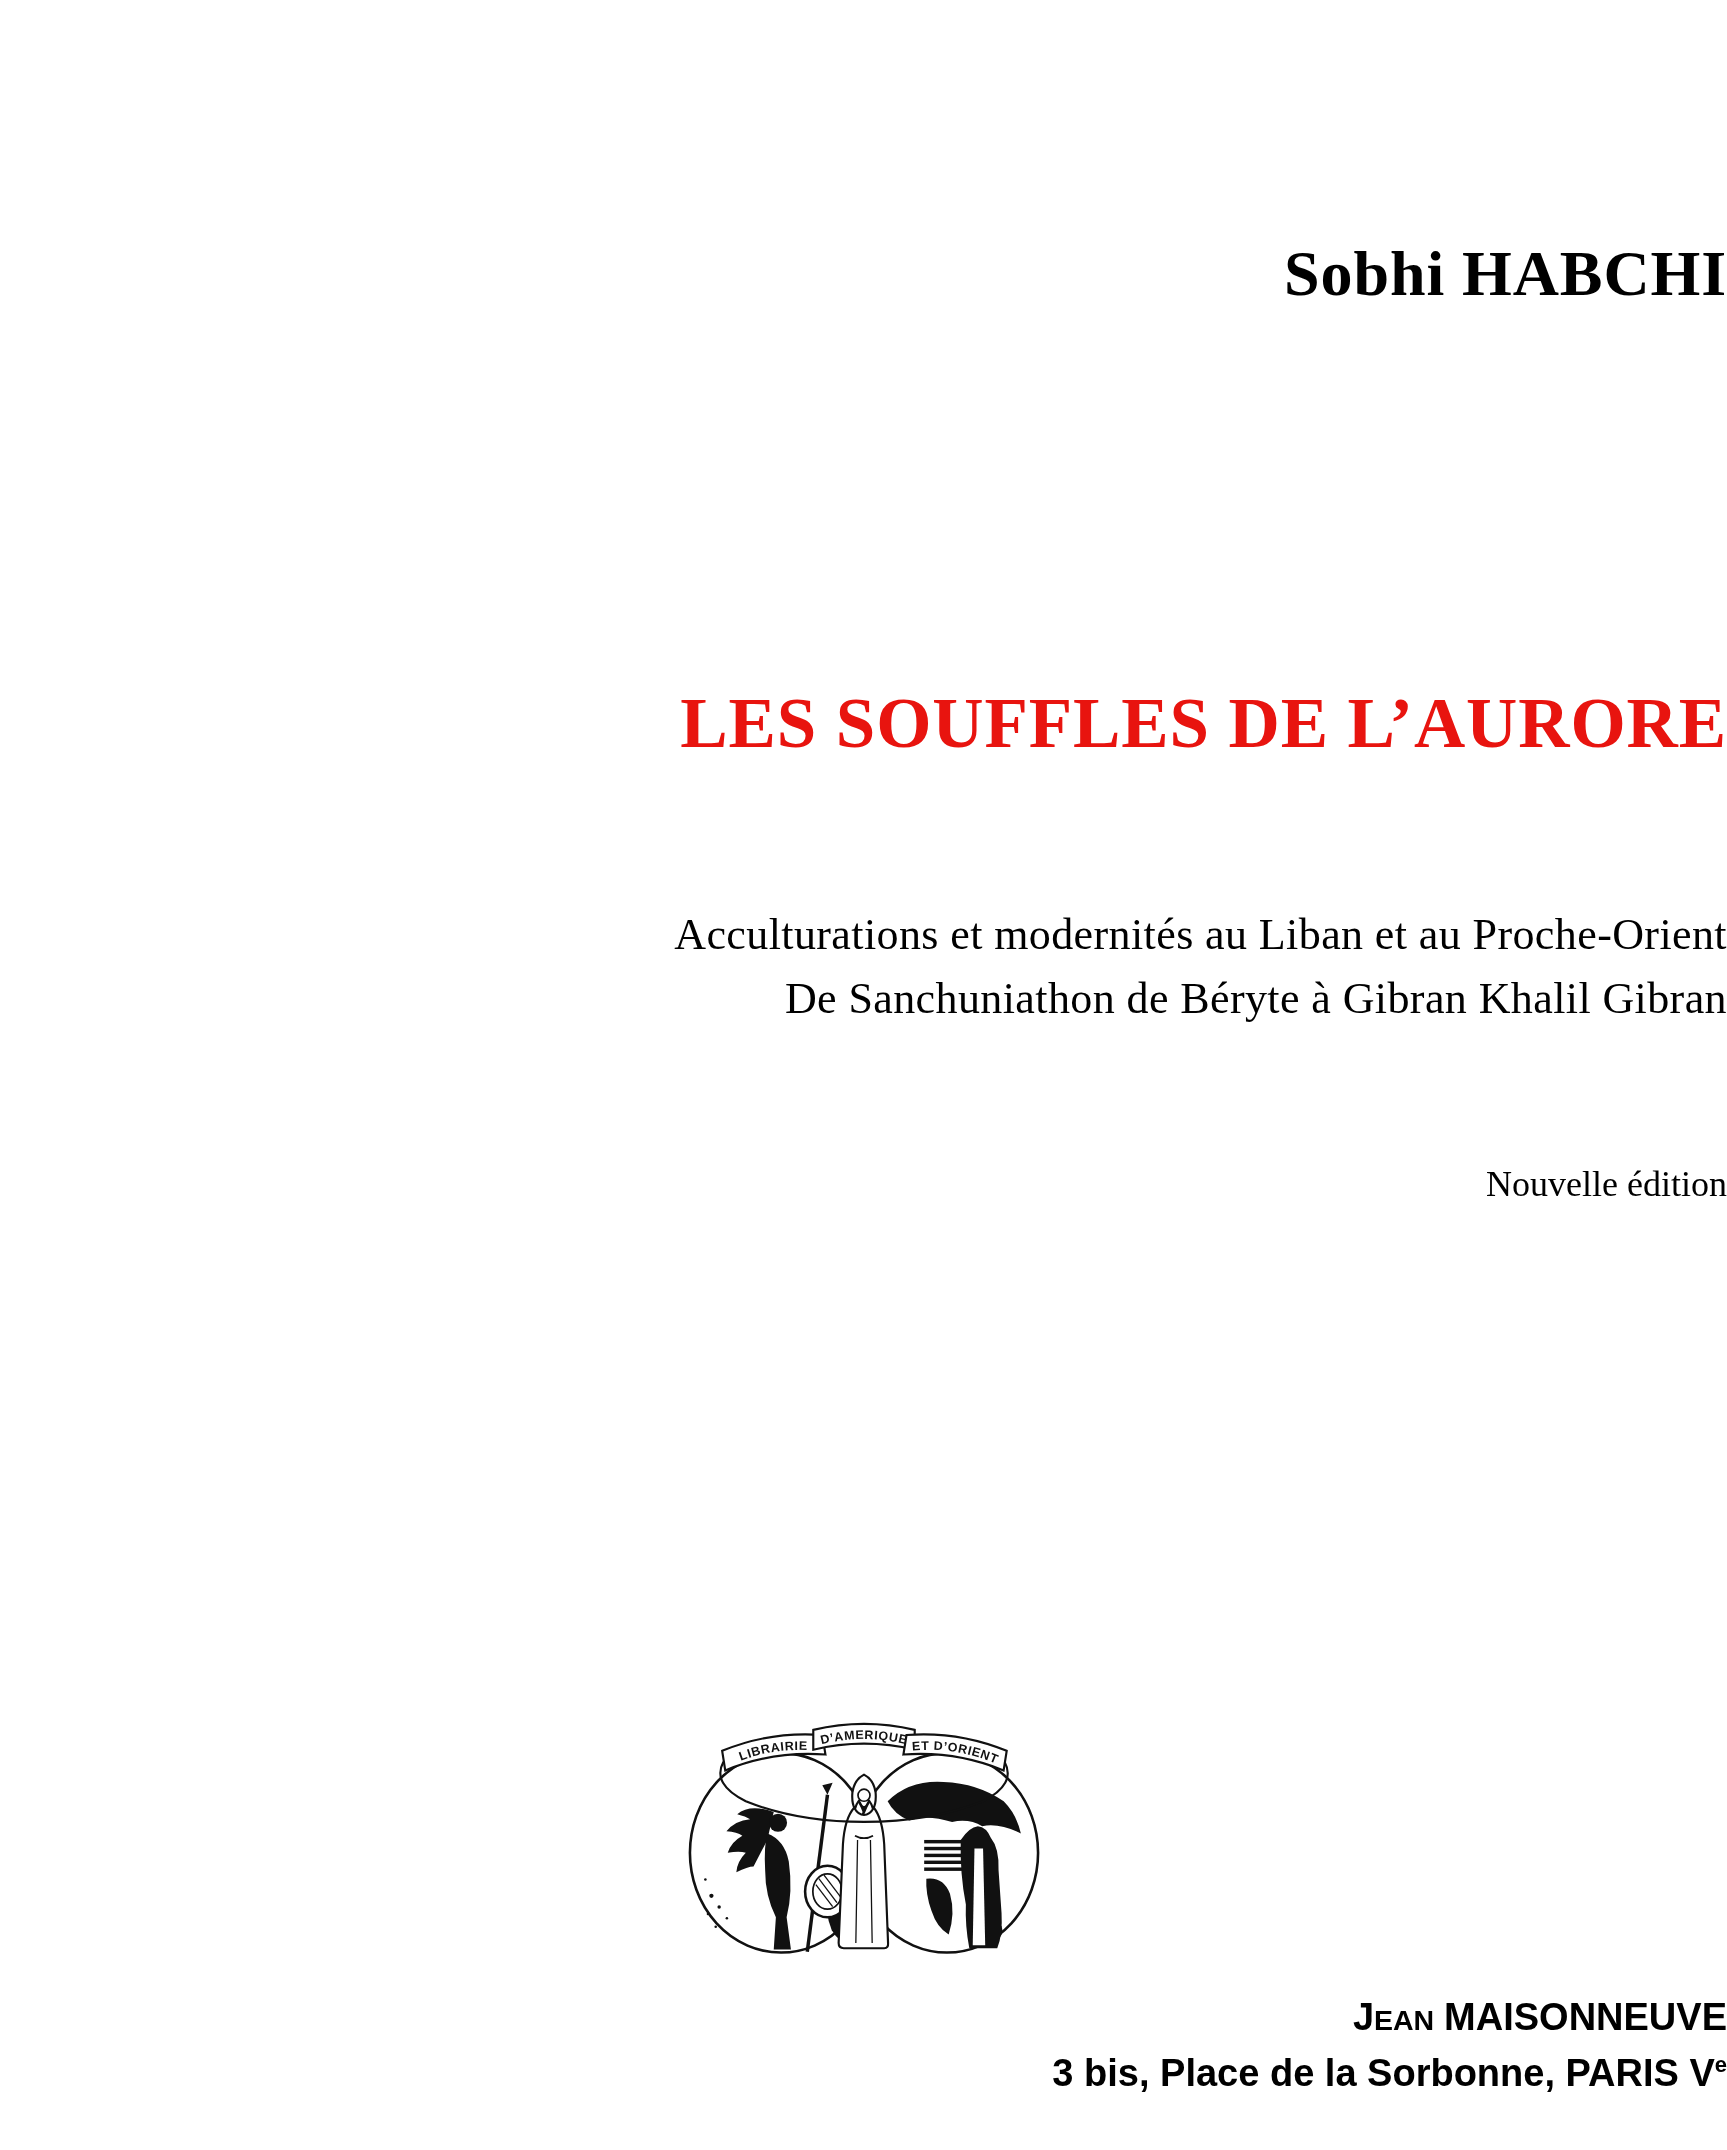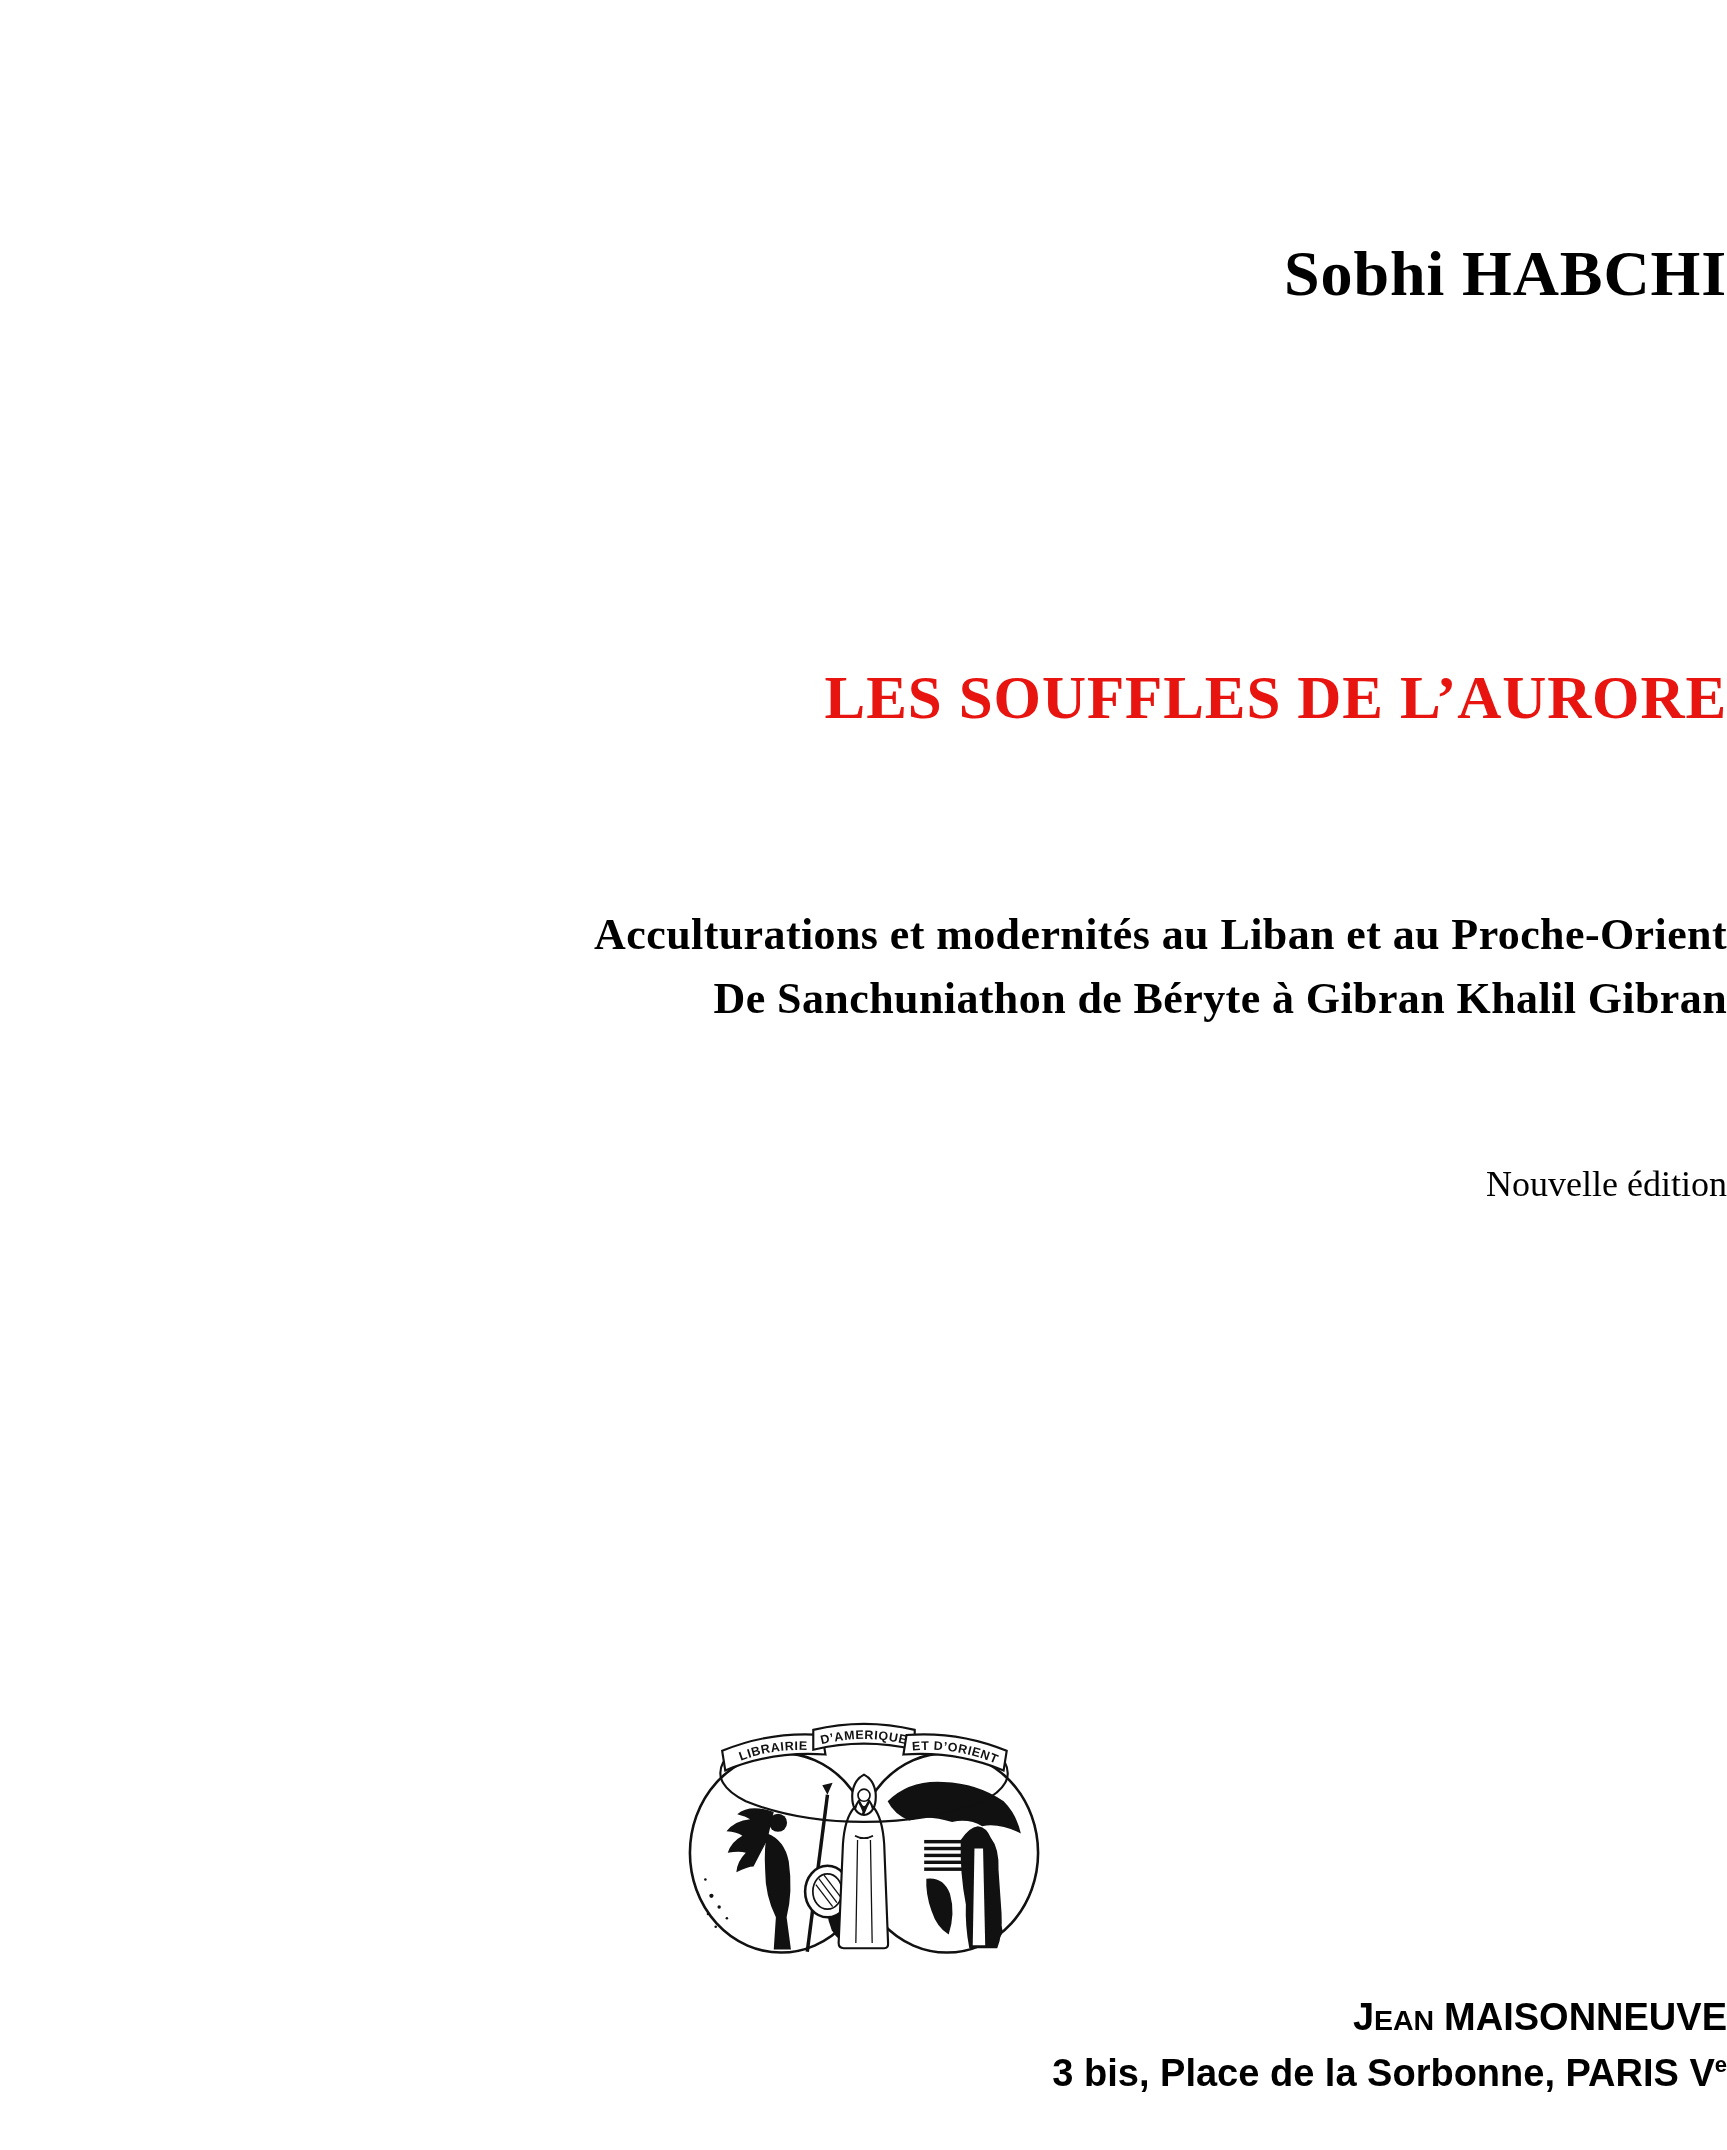--- a/index.html
+++ b/index.html
@@ -18,31 +18,31 @@
     width: 100%;
     text-align: right;
   }
   .author {
     top: 237px;
     font-size: 64px;
     font-weight: bold;
     letter-spacing: 0.9px;
   }
   .book-title {
-    top: 664px;
+    top: 684px;
     margin: 0;
-    font-size: 61px;
+    font-size: 71px;
     font-weight: bold;
     line-height: 1.1;
     letter-spacing: 0.9px;
   }
   .subtitle {
     top: 903px;
     font-size: 44px;
-    font-weight: bold;
+    font-weight: normal;
     line-height: 64px;
     letter-spacing: 0.4px;
   }
   .edition {
     top: 1156px;
     font-size: 36px;
     font-weight: normal;
     line-height: 57px;
   }
   .logo-wrap {

